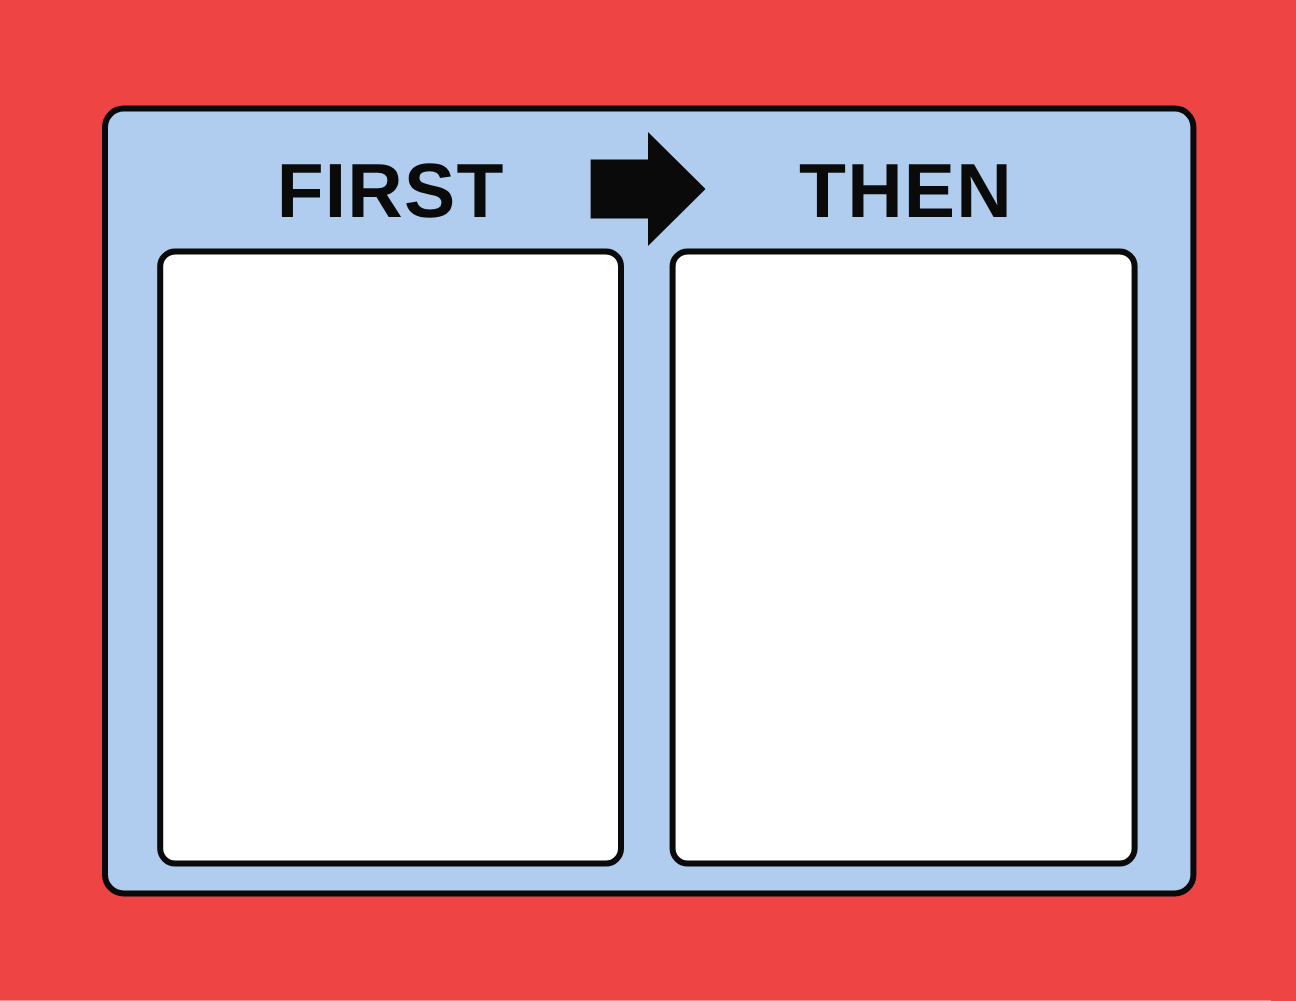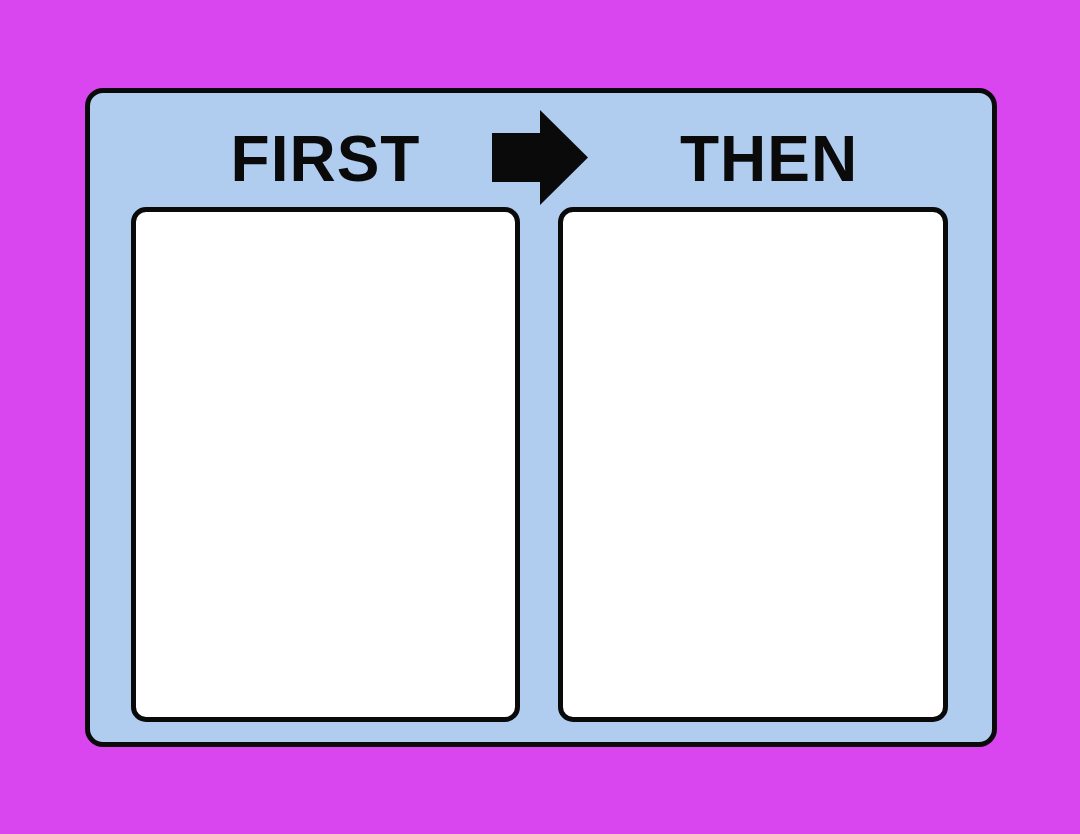--- a/index.html
+++ b/index.html
@@ -8,21 +8,21 @@
     width: 1080px;
     height: 834px;
     background: #ffffff;
     overflow: hidden;
     font-family: "Liberation Sans", sans-serif;
   }
   .page {
     position: relative;
     width: 1080px;
     height: 834px;
-    background: #d946ef;
+    background: #ef4444;
   }
   .board {
     position: absolute;
     left: 85px;
     top: 88px;
     width: 912px;
     height: 659px;
     box-sizing: border-box;
     background: #b0cdf0;
     border: 5px solid #0a0a0a;
@@ -39,21 +39,21 @@
     font-weight: bold;
     letter-spacing: 1px;
     color: #0a0a0a;
     user-select: none;
   }
   .header-label.first {
     left: 131px;
     width: 389px;
   }
   .header-label.then {
-    left: 574px;
+    left: 560px;
     width: 390px;
   }
   .arrow {
     position: absolute;
     left: 492px;
     top: 110px;
     width: 96px;
     height: 95px;
     display: flex;
     align-items: center;

